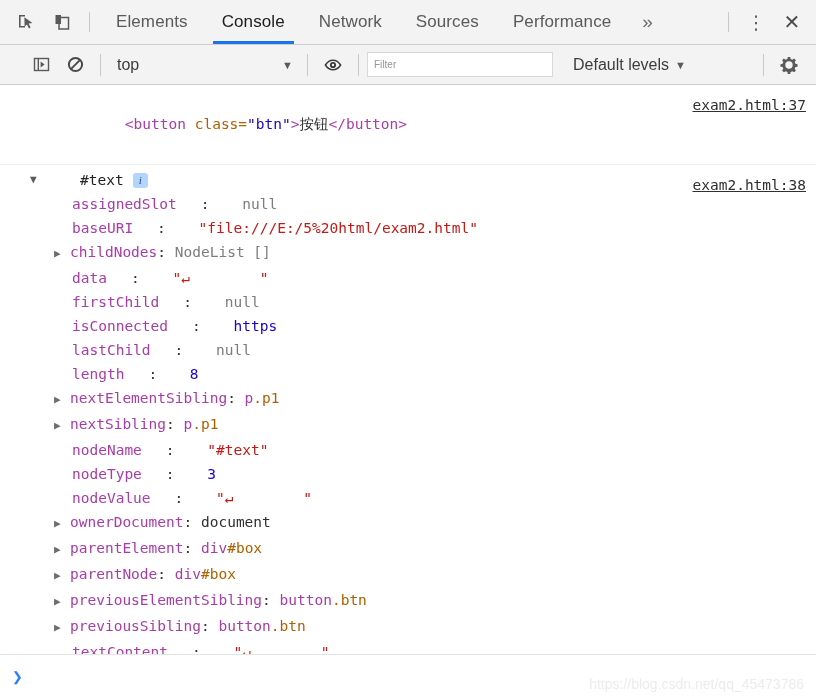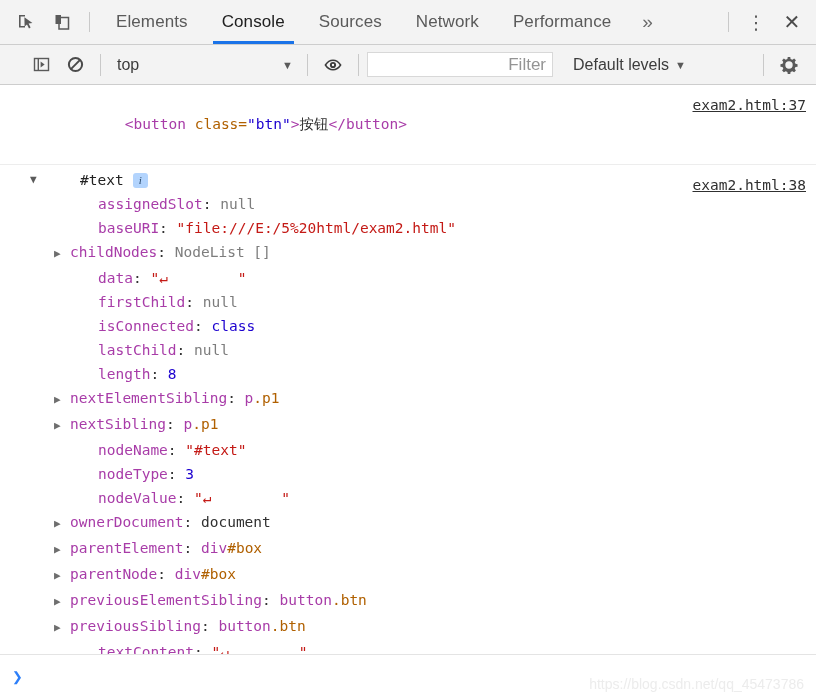--- a/index.html
+++ b/index.html
@@ -120,25 +120,24 @@
   .ctx-select .caret {
     font-size: 11px;
     color: #5a5a5a;
   }
   .filter-input {
     width: 186px;
     height: 25px;
     background: #ffffff;
     border: 1px solid #d8d8d8;
     outline: none;
-    font-size: 17px;
+    font-size: 10px;
     color: #333;
     padding: 0 6px;
     font-family: "Liberation Sans", sans-serif;
-    text-align: right;
   }
   .filter-input::placeholder { color: #949494; }
   .levels {
     display: flex;
     align-items: center;
     margin-left: 20px;
     cursor: pointer;
     gap: 6px;
   }
   .levels .label { font-size: 16px; color: #3c3c3c; }
@@ -210,21 +209,21 @@
   }
   .props { padding-top: 0; }
   .prop-row {
     display: flex;
     align-items: baseline;
     line-height: 24px;
     padding-left: 44px;
     white-space: pre;
   }
   .prop-row .tri { margin-left: -16px; margin-right: 2px; }
-  .prop-row.noexp { padding-left: 98px; }
+  .prop-row.noexp { padding-left: 72px; gap: 24px; }
   .prop-row.exp { padding-left: 72px; }
   .prop-row.exp .tri { margin-left: -18px; }
 
   .k { color: #a83ca8; }
   .colon { color: #333333; }
   .v-null { color: #7d7d7d; }
   .v-str { color: #c41a16; }
   .v-num { color: #1c00cf; }
   .v-bool { color: #1c00cf; }
   .v-node { color: #a83ca8; }
@@ -301,24 +300,24 @@
     <div class="tb-sep"></div>
 
     <div class="tabs">
       <div class="tab">
         <span>Elements</span>
       </div>
       <div class="tab active">
         <span>Console</span>
       </div>
       <div class="tab">
+        <span>Network</span>
+      </div>
+      <div class="tab">
         <span>Sources</span>
-      </div>
-      <div class="tab">
-        <span>Network</span>
       </div>
       <div class="tab">
         <span>Performance</span>
       </div>
       <div class="tab-more">
         <span>»</span>
       </div>
     </div>
 
     <div class="topbar-right">
@@ -407,21 +406,21 @@
         <span class="node-name">#text</span>
         <span class="info-badge">i</span>
       </div>
 
       <div class="props" id="prop-list">
           <div class="prop-row noexp"><span class="k">assignedSlot</span><span class="colon">: </span><span class="v-null">null</span></div>
           <div class="prop-row noexp"><span class="k">baseURI</span><span class="colon">: </span><span class="v-str">"file:///E:/5%20html/exam2.html"</span></div>
           <div class="prop-row exp"><span class="tri">▶</span><span class="k">childNodes</span><span class="colon">: </span><span class="v-grey">NodeList []</span></div>
           <div class="prop-row noexp"><span class="k">data</span><span class="colon">: </span><span class="v-str"><span>"</span><span class="ret">↵</span><span>        "</span></span></div>
           <div class="prop-row noexp"><span class="k">firstChild</span><span class="colon">: </span><span class="v-null">null</span></div>
-          <div class="prop-row noexp"><span class="k">isConnected</span><span class="colon">: </span><span class="v-bool">class</span></div>
+          <div class="prop-row noexp"><span class="k">isConnected</span><span class="colon">: </span><span class="v-bool">https</span></div>
           <div class="prop-row noexp"><span class="k">lastChild</span><span class="colon">: </span><span class="v-null">null</span></div>
           <div class="prop-row noexp"><span class="k">length</span><span class="colon">: </span><span class="v-num">8</span></div>
           <div class="prop-row exp"><span class="tri">▶</span><span class="k">nextElementSibling</span><span class="colon">: </span><span class="v-node"><span>p</span><span class="cls">.p1</span></span></div>
           <div class="prop-row exp"><span class="tri">▶</span><span class="k">nextSibling</span><span class="colon">: </span><span class="v-node"><span>p</span><span class="cls">.p1</span></span></div>
           <div class="prop-row noexp"><span class="k">nodeName</span><span class="colon">: </span><span class="v-str">"#text"</span></div>
           <div class="prop-row noexp"><span class="k">nodeType</span><span class="colon">: </span><span class="v-num">3</span></div>
           <div class="prop-row noexp"><span class="k">nodeValue</span><span class="colon">: </span><span class="v-str"><span>"</span><span class="ret">↵</span><span>        "</span></span></div>
           <div class="prop-row exp"><span class="tri">▶</span><span class="k">ownerDocument</span><span class="colon">: </span><span class="v-plain">document</span></div>
           <div class="prop-row exp"><span class="tri">▶</span><span class="k">parentElement</span><span class="colon">: </span><span class="v-node"><span>div</span><span class="cls">#box</span></span></div>
           <div class="prop-row exp"><span class="tri">▶</span><span class="k">parentNode</span><span class="colon">: </span><span class="v-node"><span>div</span><span class="cls">#box</span></span></div>

